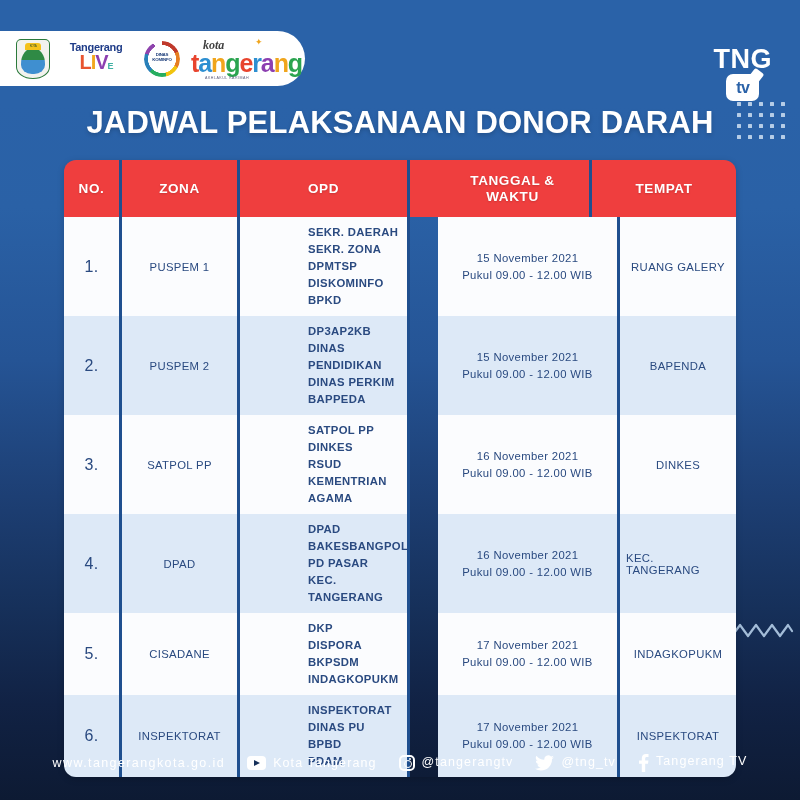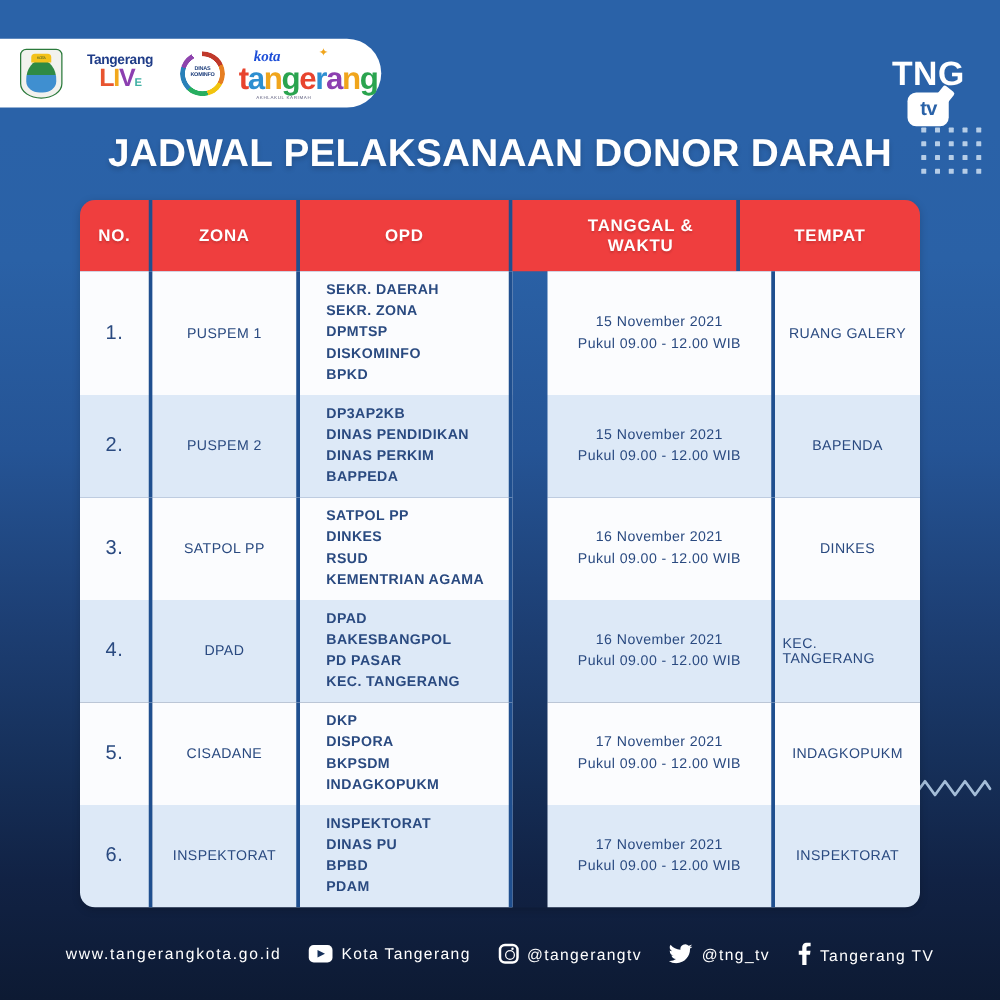--- a/index.html
+++ b/index.html
@@ -70,21 +70,21 @@
             mask:radial-gradient(circle, transparent 0 54%, #000 56% 100%);
   }
   .kominfo .lbl {
     position:absolute; left:6px; top:13px; right:6px;
     text-align:center; font-size:4.4px; font-weight:bold;
     color:#1b3c7a; line-height:5.4px; letter-spacing:-0.2px;
   }
 
   .kotatng { flex:0 0 auto; position:relative; padding-top:2px; }
   .kotatng .kota {
-    font-size:12px; color:#1d4ed8; font-weight:bold;
+    font-size:12px; color:#404040; font-weight:bold;
     font-style:italic; line-height:11px; margin-left:12px;
     font-family:"Liberation Serif", serif;
   }
   .kotatng .word { font-size:25px; font-weight:bold; line-height:24px; letter-spacing:-1.1px; }
   .kotatng .word span:nth-child(1){color:#e8442e;}
   .kotatng .word span:nth-child(2){color:#2d8fd1;}
   .kotatng .word span:nth-child(3){color:#f0a51c;}
   .kotatng .word span:nth-child(4){color:#2aa44f;}
   .kotatng .word span:nth-child(5){color:#e8442e;}
   .kotatng .word span:nth-child(6){color:#2d8fd1;}
@@ -190,30 +190,30 @@
     letter-spacing:.35px;
     min-height:80px;
   }
   .body-row.odd  .cell { background:#fbfcfe; }
   .body-row.even .cell { background:#dde9f7; }
 
   .body-row .c-no { font-size:16px; font-weight:normal; color:#2a4a80; }
   .body-row .c-opd { line-height:17px; font-weight:bold; }
   .body-row .c-tgl { line-height:17px; text-align:center;margin-left:28px; }
   .body-row .c-zona, .body-row .c-tmp { font-weight:normal; }
-  .opd-line { display:block; }
+  .opd-line { display:block;margin-left:47px; }
 
   
   #footer {
     position:absolute; left:0; right:0; bottom:28px;
     display:flex; align-items:center; justify-content:center;
     gap:22px;
     color:#ffffff;
   }
-  .fitem { display:flex; align-items:flex-end; gap:7px; }
+  .fitem { display:flex; align-items:flex-start; gap:7px; }
   .fitem .txt { font-size:12.5px; letter-spacing:1.1px; }
   #f-web .txt { letter-spacing:1.4px; }
 
   .ic { flex:0 0 auto; display:block; }
   .yt-ic {
     width:19px; height:14px; background:#ffffff; border-radius:4px;
     position:relative;
   }
   .yt-ic::after {
     content:""; position:absolute; left:7px; top:3.6px;

